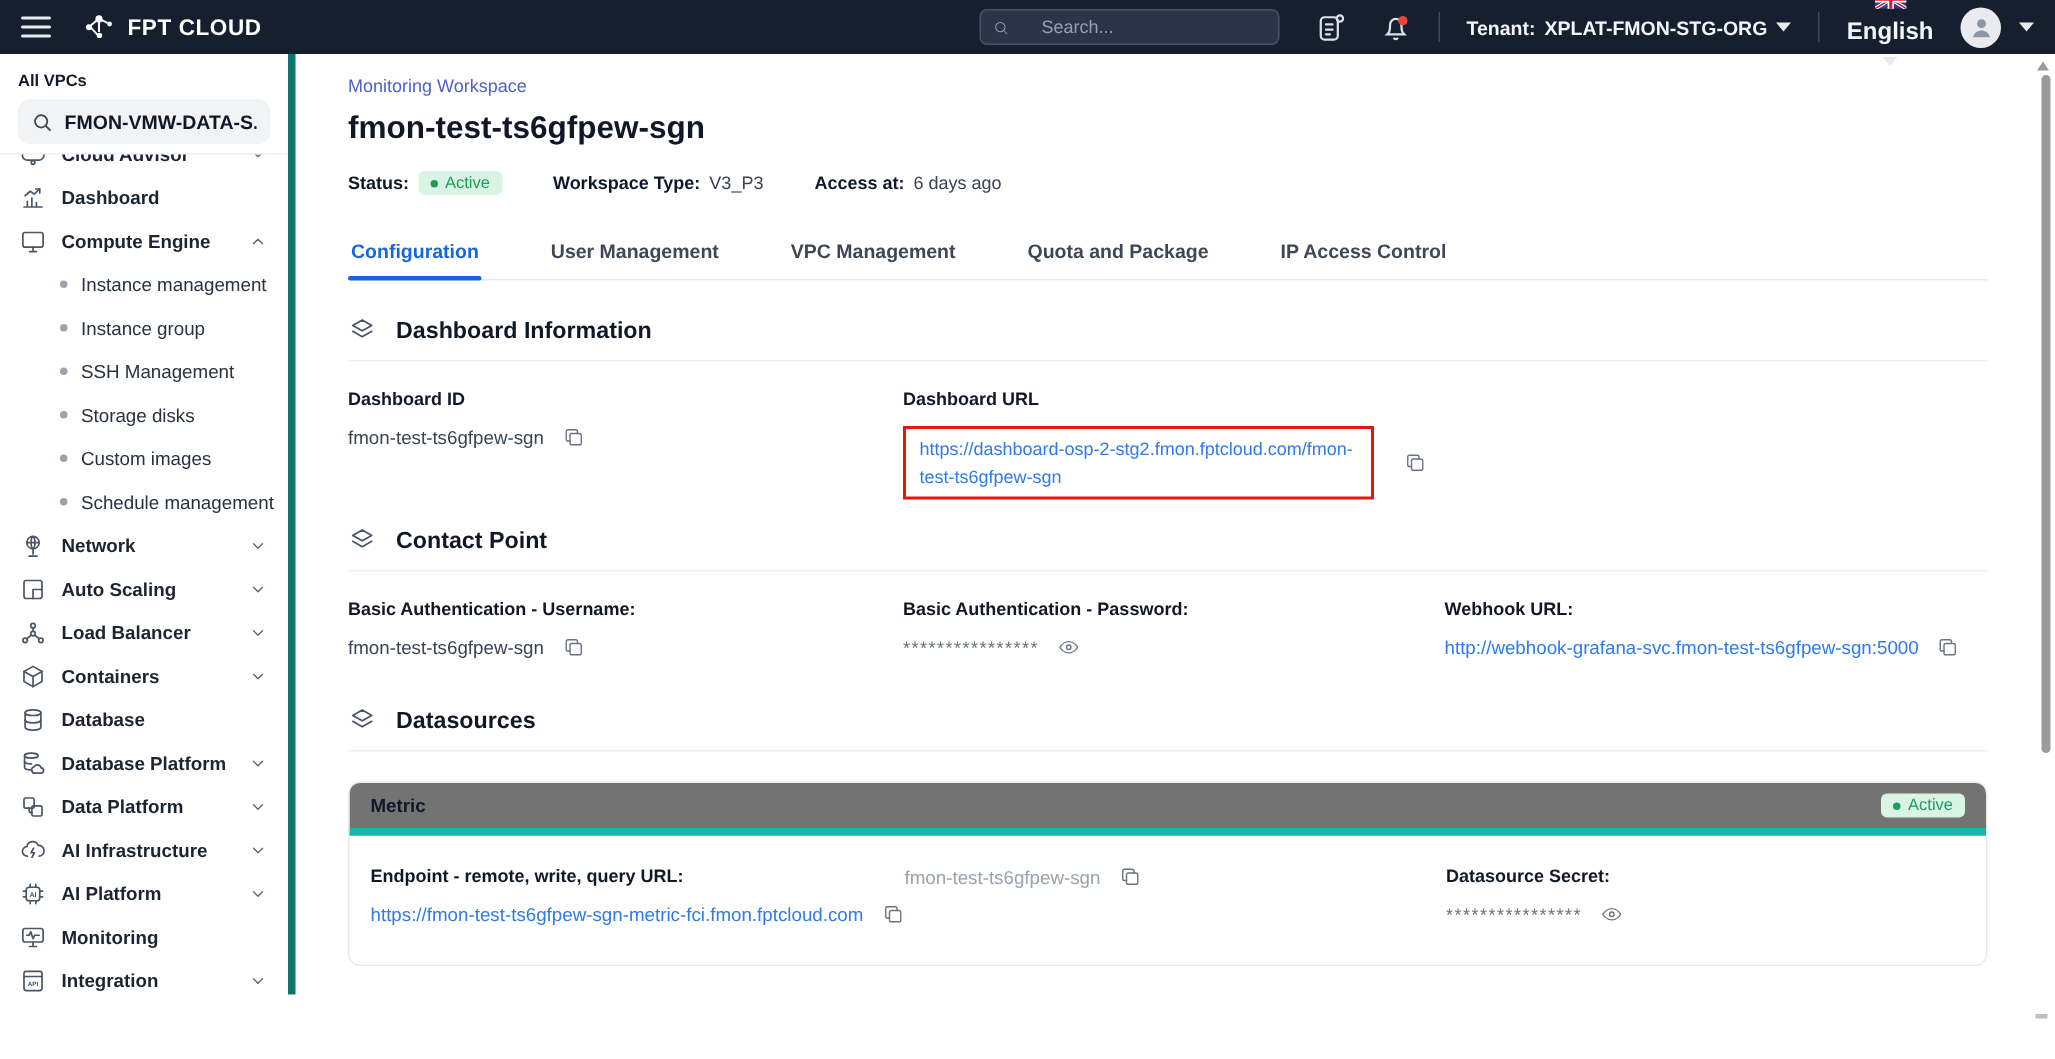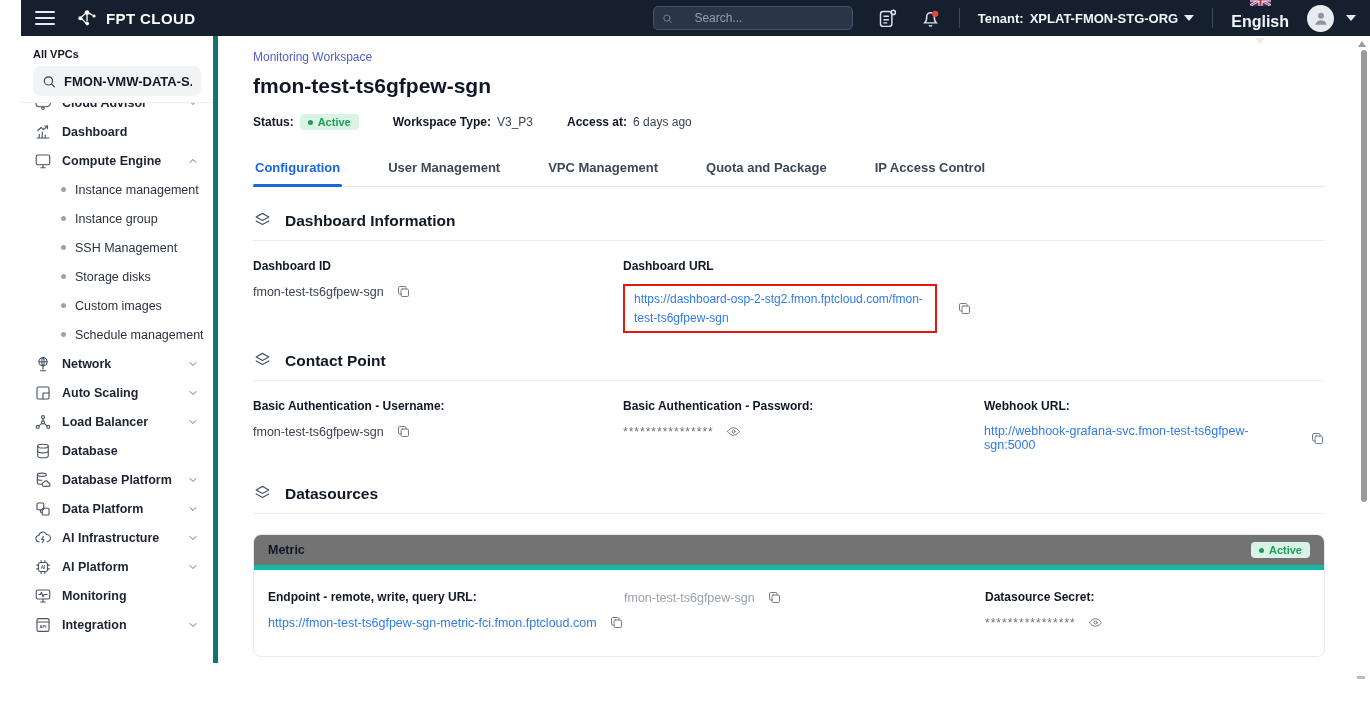--- a/index.html
+++ b/index.html
@@ -1,18 +1,18 @@
 <!DOCTYPE html>
 <html><head>
 <meta charset="utf-8">
 <style>
   * { margin:0; padding:0; box-sizing:border-box; }
   html,body { background:#fff; }
   body { font-family:"Liberation Sans", sans-serif; }
-  .screen { width:1370px; height:706px; position:relative; overflow:hidden; background:#fff;padding-left:21px; }
+  .screen { width:1370px; height:706px; position:relative; overflow:hidden; background:#fff; }
 
   
   .topbar { height:36px; background:#151f2e; display:flex; align-items:center; padding:0 14px; color:#fff; }
   .hamburger { width:20px; display:flex; flex-direction:column; gap:4px; cursor:pointer; }
   .hamburger span { display:block; height:2px; background:#e7ebf0; border-radius:1px; }
   .brand { display:flex; align-items:center; gap:7px; margin-left:20px; }
   .brand-text { font-size:15px; font-weight:800; letter-spacing:.4px; color:#fff; white-space:nowrap; }
   .tb-spacer { flex:1; }
   .tb-search { width:200px; height:24px; background:#2a3547; border:1px solid #45536a; border-radius:5px; display:flex; align-items:center; padding:0 8px; gap:22px; }
   .tb-search input { background:transparent; border:0; outline:0; color:#cdd5e0; font-size:12px; width:100%; font-family:"Liberation Sans", sans-serif; }
@@ -43,21 +43,21 @@
   svg.ic { stroke:#4a5565; fill:none; stroke-width:1.5; stroke-linecap:round; stroke-linejoin:round; }
   svg.ic-chev { stroke:#5c6673; fill:none; stroke-width:1.8; stroke-linecap:round; stroke-linejoin:round; }
 
   
   .main { flex:1; padding:14px 45px 0 35px; overflow:hidden; position:relative; }
   .breadcrumb { font-size:12px; color:#4f5fcb; cursor:pointer; }
   .page-title { margin-top:10px; font-size:21px; font-weight:700; color:#101828; }
   .meta-row { display:flex; align-items:center; gap:34px; margin-top:16px; font-size:12px; color:#3a4354; }
   .meta-pair { display:flex; align-items:center; gap:6px; }
   .meta-pair b { color:#101828; font-weight:700; }
-  .badge-active { display:inline-flex; align-items:center; gap:5px; background:#d9f4e4; color:#1f9d58; font-size:11px; font-weight:700; border-radius:4px; padding:2px 8px; }
+  .badge-active { display:inline-flex; align-items:center; gap:5px; background:#d9f4e4; color:#1f9d58; font-size:11px; font-weight:400; border-radius:4px; padding:2px 8px; }
   .badge-active .dot { width:5px; height:5px; border-radius:50%; background:#1f9d58; }
 
   .tabs { display:flex; gap:44px; margin-top:24px; border-bottom:1px solid #e6e8ec; }
   .tab { font-size:13px; font-weight:600; color:#3e4756; padding:6px 2px 11px; cursor:pointer; position:relative; white-space:nowrap; }
   .tab.active { color:#1766dd; }
   .tab.active::after { content:""; position:absolute; left:0; right:0; bottom:-1px; height:3px; background:#1766dd; border-radius:2px; }
 
   .section { margin-top:24px; }
   .section-head { display:flex; align-items:center; gap:13px; }
   .section-title { font-size:15.5px; font-weight:700; color:#101828; }
@@ -294,20 +294,34 @@
               </svg>
           </span>
           <span>Load Balancer</span>
           <span class="nav-chev">
               <svg class="ic-chev" width="12" height="12" viewBox="0 0 24 24">
                 <polyline points="6 9 12 15 18 9"></polyline>
               </svg>
             </span>
         </div>
 
+        <div class="nav-item">
+          <span class="nav-ic">
+            <svg class="ic" width="18" height="18" viewBox="0 0 24 24">
+                <path d="M12 3l8 4.5v9L12 21l-8-4.5v-9z"></path>
+                <path d="M4 7.5l8 4.5 8-4.5M12 12v9"></path>
+              </svg>
+          </span>
+          <span>Containers</span>
+          <span class="nav-chev">
+              <svg class="ic-chev" width="12" height="12" viewBox="0 0 24 24">
+                <polyline points="6 9 12 15 18 9"></polyline>
+              </svg>
+            </span>
+        </div>
 
         <div class="nav-item">
           <span class="nav-ic">
             <svg class="ic" width="18" height="18" viewBox="0 0 24 24">
                 <ellipse cx="12" cy="5.5" rx="7" ry="2.5"></ellipse>
                 <path d="M5 5.5v13c0 1.4 3.1 2.5 7 2.5s7-1.1 7-2.5v-13"></path>
                 <path d="M5 12c0 1.4 3.1 2.5 7 2.5s7-1.1 7-2.5"></path>
               </svg>
           </span>
           <span>Database</span>

